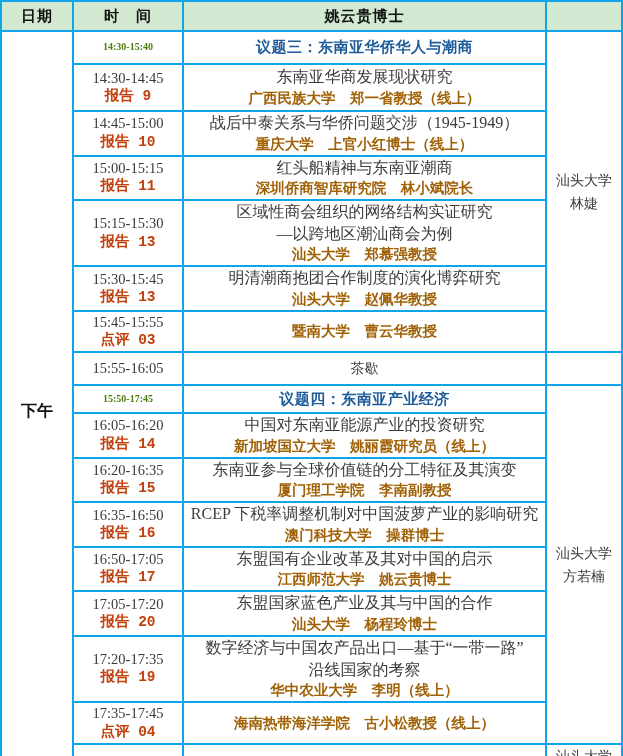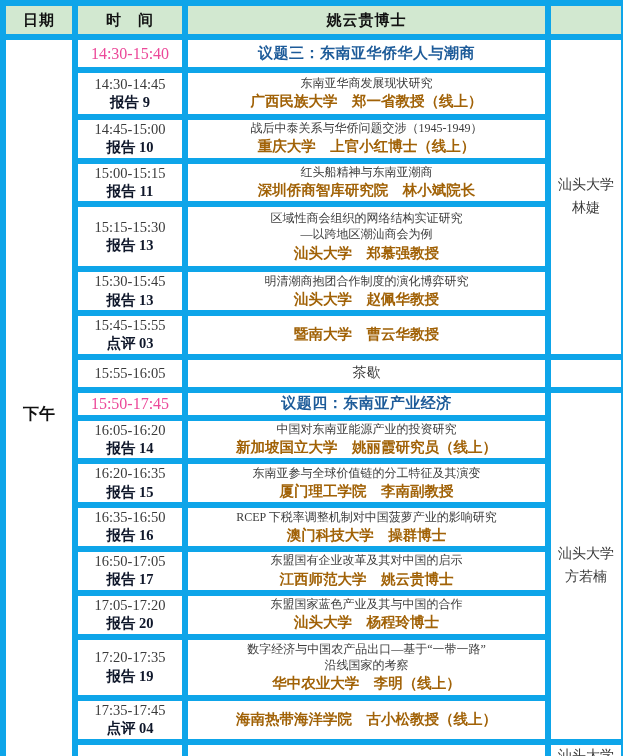--- a/index.html
+++ b/index.html
@@ -1,29 +1,29 @@
 <!DOCTYPE html>
 <html><head>
 <meta charset="utf-8">
 <style>
   html,body { margin:0; padding:0; background:#fff; }
   body { width:623px; font-family:"Liberation Sans", sans-serif; }
   table { border-collapse:collapse; table-layout:fixed; width:621px; border:2px solid #1a1a1a; }
-  th, td { border:6px solid #0ea5e9; padding:0 2px; text-align:center; vertical-align:middle; overflow:hidden; }
+  th, td { border:2px solid #0ea5e9; padding:0 2px; text-align:center; vertical-align:middle; overflow:hidden; }
   thead th { background:#d2e8d0; font-weight:bold; font-size:15px; color:#111; height:28px; letter-spacing:1px; }
   .date-cell { font-weight:bold; font-size:16px; color:#111; }
   .time-cell { font-family:"Liberation Serif", serif; font-size:14.5px; color:#3a3a3a; line-height:1.25; }
-  .report-label { font-family:Liberation Serif, serif; font-weight:bold; font-size:14.5px; color:#0f172a; line-height:1.35; }
-  .t-session { font-family:"Liberation Serif", serif; font-weight:normal; font-size:16px; color:#ec4899; }
+  .report-label { font-family:Liberation Mono, monospace; font-weight:bold; font-size:14.5px; color:#c2410c; line-height:1.35; }
+  .t-session { font-family:"Liberation Serif", serif; font-weight:bold; font-size:10px; color:#4d7c0f; }
   .a-session { font-weight:bold; font-size:15px; color:#1d5b99; letter-spacing:0.5px;text-align:center; }
-  .topic { font-family:"Liberation Serif", serif; font-size:12px; color:#3c3c3c; line-height:1.35; }
+  .topic { font-family:"Liberation Serif", serif; font-size:16px; color:#3c3c3c; line-height:1.35; }
   .presenter { font-weight:bold; font-size:14.5px; color:#a16207; line-height:1.45; }
   .plain { font-family:"Liberation Serif", serif; font-size:14px; color:#3a3a3a;margin-left:32px; }
   .plain-bold { font-weight:bold; font-size:14.5px; color:#0d0d0d; }
-  .host-cell { font-family:Liberation Mono, monospace; font-size:14px; color:#3a3a3a; line-height:1.6; }
+  .host-cell { font-family:Liberation Sans, sans-serif; font-size:14px; color:#3a3a3a; line-height:1.6; }
 </style>
 </head>
 <body>
 
 <table>
   <colgroup>
     <col style="width:72px">
       <col style="width:110px">
       <col style="width:363px">
       <col style="width:76px">

